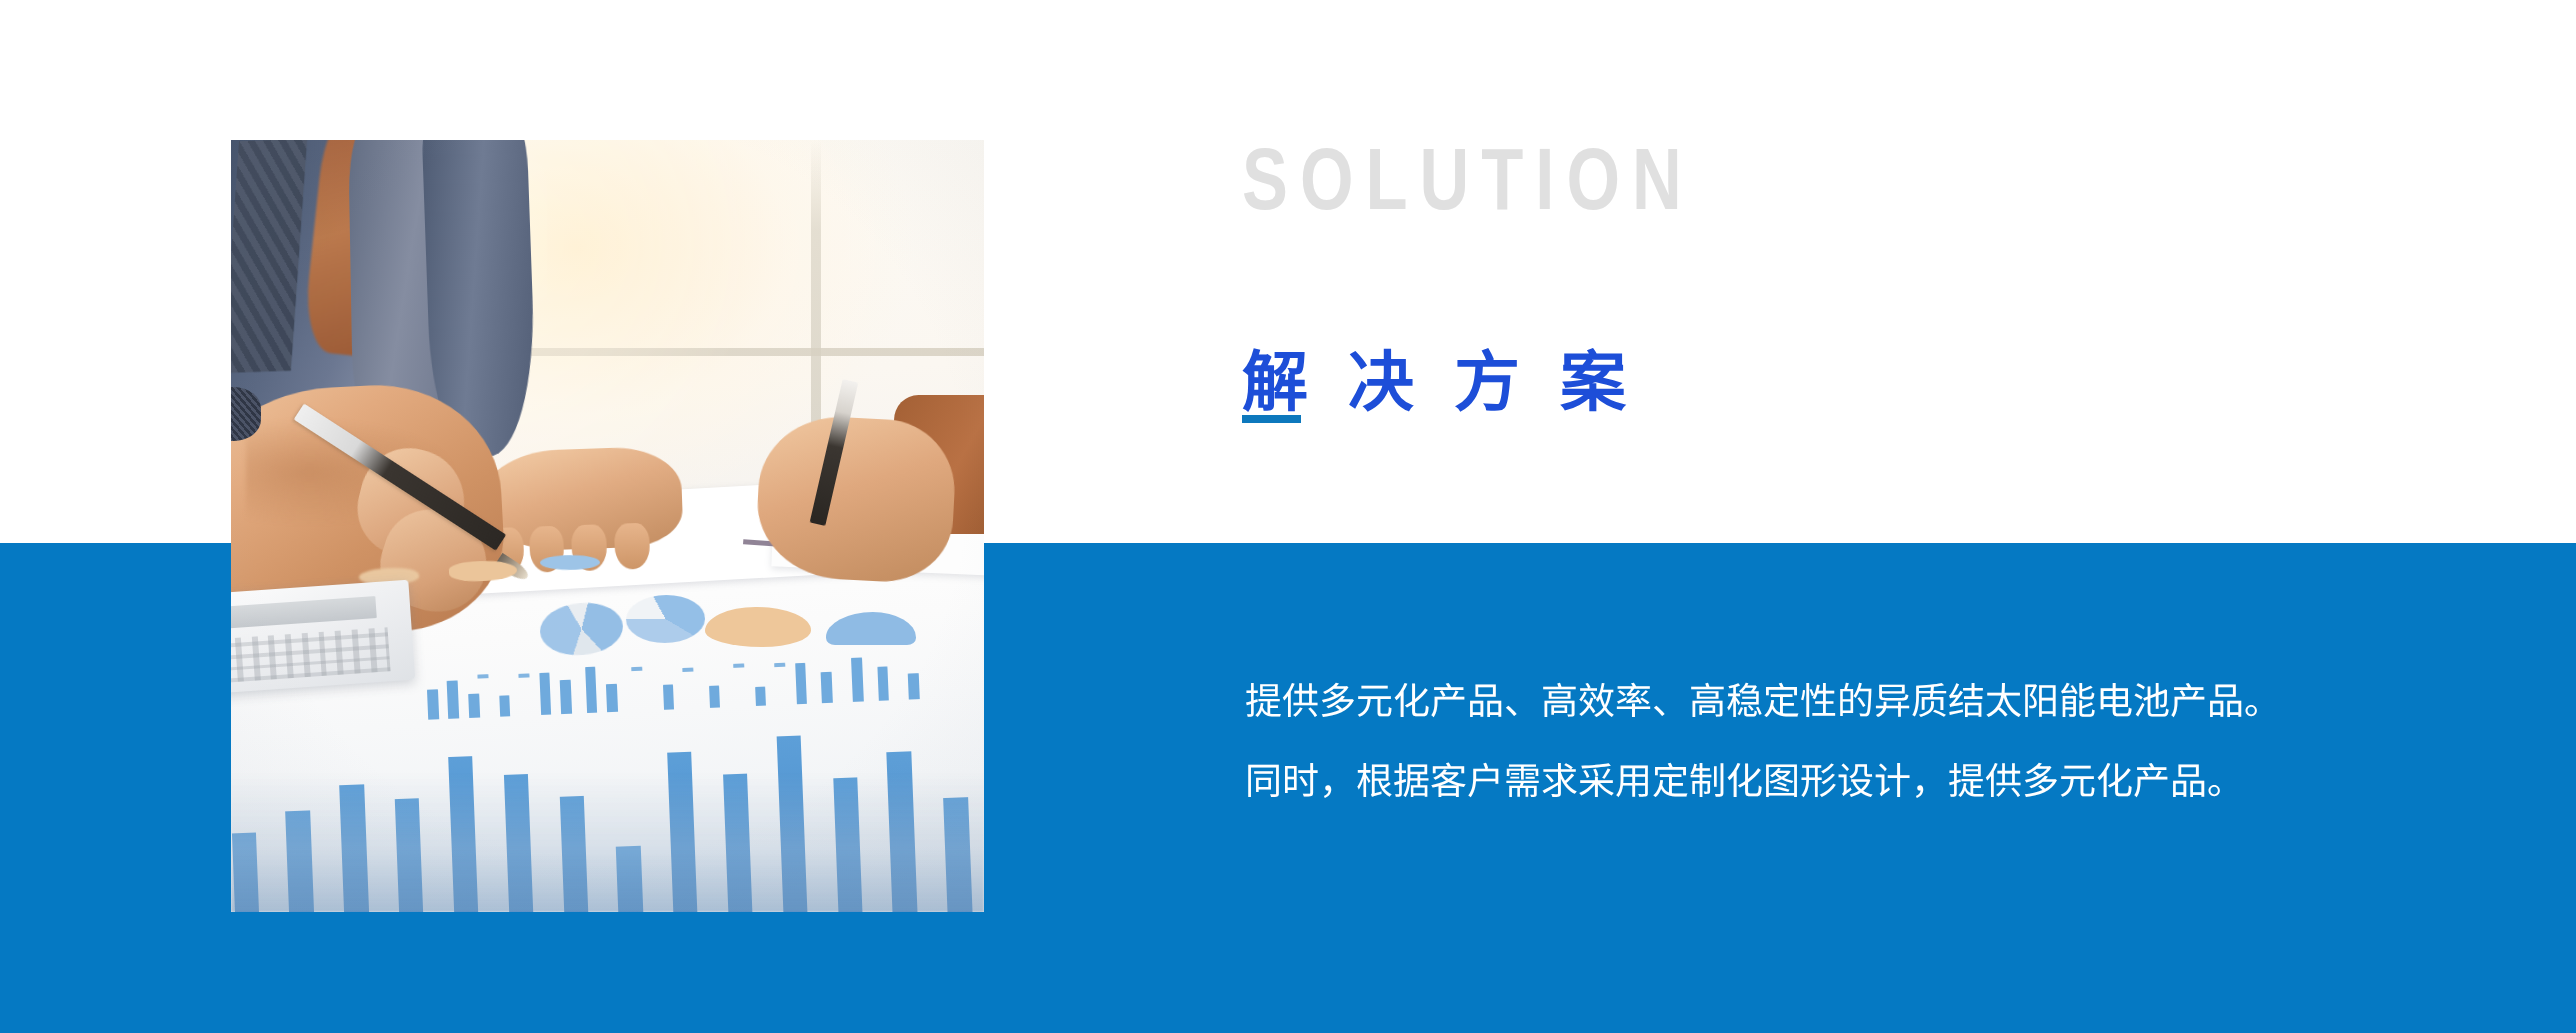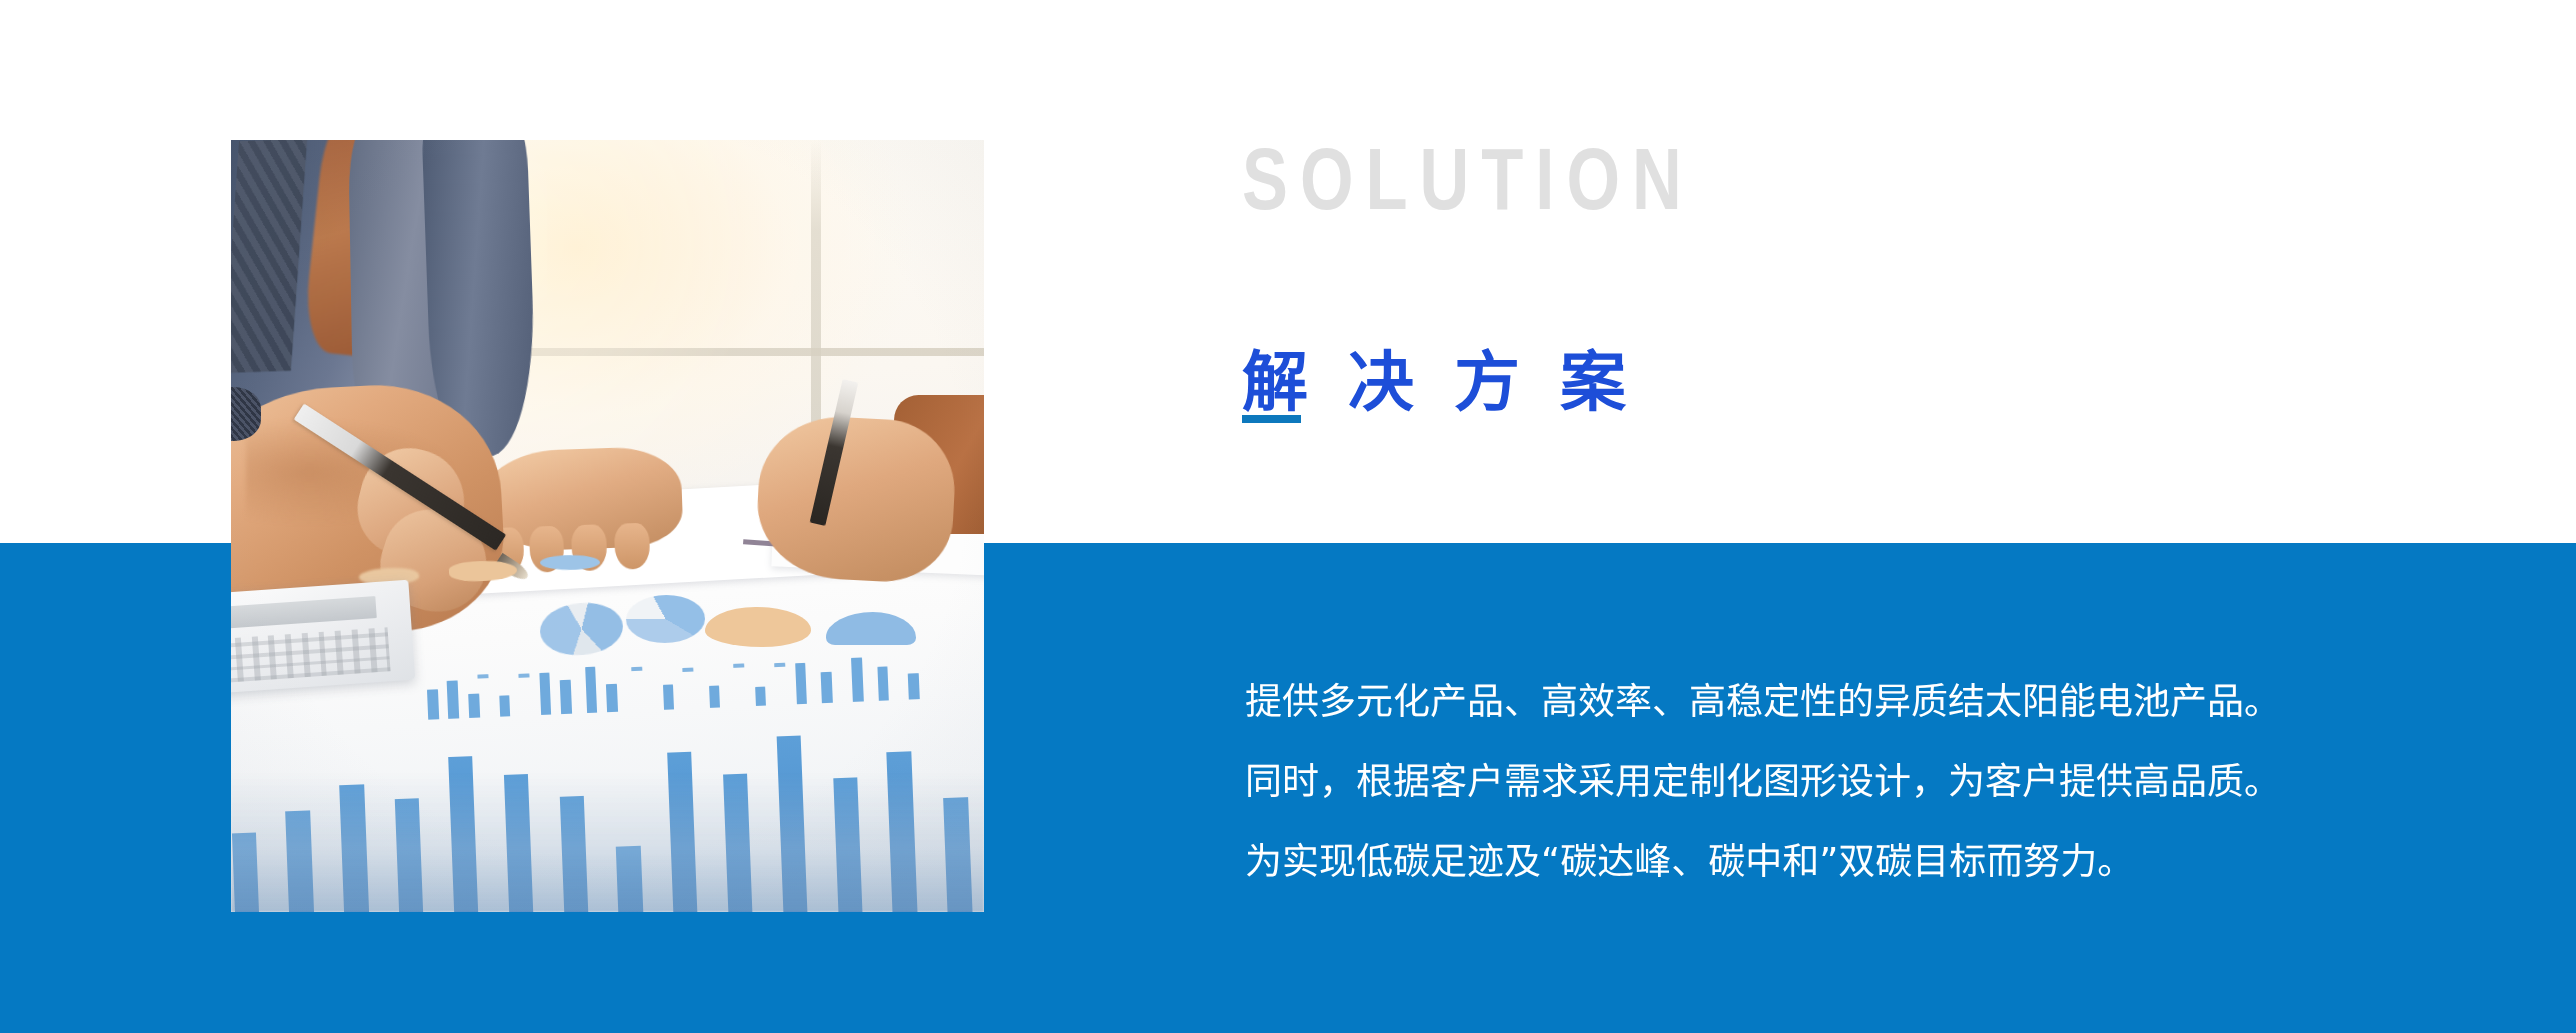--- a/index.html
+++ b/index.html
@@ -705,18 +705,17 @@
   </div>
 
   <div class="eyebrow">SOLUTION</div>
 
   <div class="heading-cn">解决方案</div>
 
   <div class="heading-rule"></div>
 
   <div class="body-copy">
     <div class="body-line">提供多元化产品、高效率、高稳定性的异质结太阳能电池产品。</div>
-    <div class="body-line">同时，根据客户需求采用定制化图形设计，为客户提供高品质。</div>
-    <div class="body-line">为实现低碳足迹及“碳达峰、碳中和”双碳目标而努力。</div>
+    <div class="body-line">同时，根据客户需求采用定制化图形设计，提供多元化产品。</div>
   </div>
 
 </div>
 
 
 </body></html>

